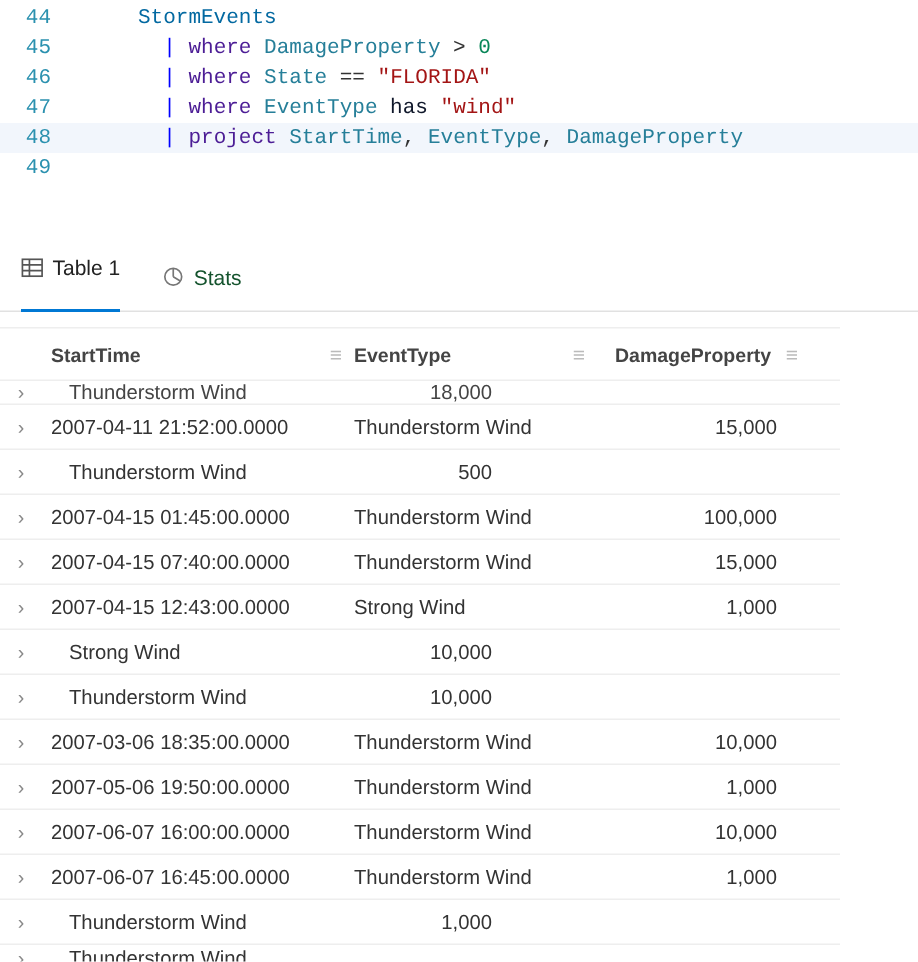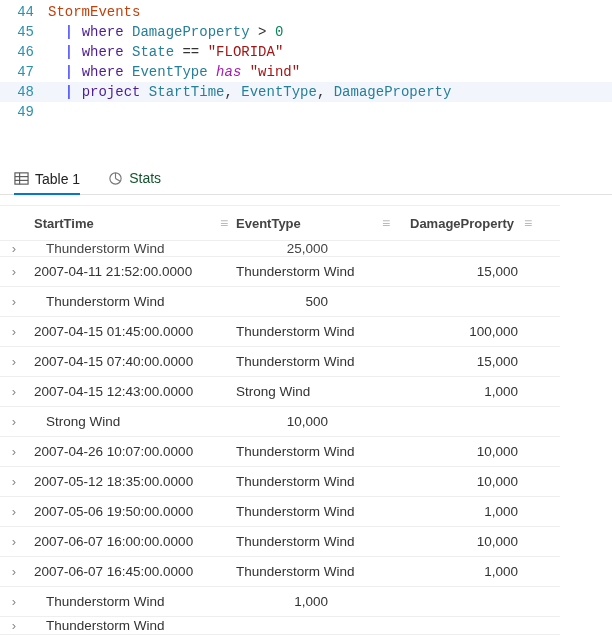--- a/index.html
+++ b/index.html
@@ -13,35 +13,35 @@
     overflow: hidden;
   }
   
   .editor {
     font-family: Consolas, "Courier New", monospace;
     font-size: 14px;
     line-height: 20px;
     padding: 2px 0 6px 0;
     white-space: pre;
   }
-  .editor-line { display: flex; }
+  .editor-line { display: flex; gap: 44px; }
   .gutter {
     width: 48px;
     text-align: right;
     padding-right: 14px;
     color: #2b91af;
     user-select: none;
     flex: 0 0 auto;
   }
   .code { flex: 1 1 auto; }
   .line-highlight { background: #f2f6fc; }
-  .tk-ident { color: #c2410c; }
+  .tk-ident { color: #0369a1; }
   .tk-pipe  { color: #0000ff; }
   .tk-kw    { color: #4c1d95; }
-  .tk-fn    { color: #a21caf; font-style: italic; }
+  .tk-fn    { color: #0f172a; }
   .tk-num   { color: #098658; }
   .tk-str   { color: #a31515; }
   .tk-op    { color: #333; }
   .tk-col   { color: #267f99; }
 
   
   .tabs {
     display: flex;
     align-items: center;
     gap: 28px;
@@ -50,21 +50,21 @@
     margin-top: 28px;
   }
   .tab {
     display: flex;
     align-items: center;
     gap: 6px;
     font-size: 14px;
     color: #14532d;
     cursor: pointer;
   }
-  .tab.active { color: #222; border-bottom: 2px solid #0078d4; padding-bottom: 6px; margin-bottom: -9px; }
+  .tab.active { color: #222; border-bottom: 2px solid #0078d4; padding-bottom: 20px; margin-bottom: -9px; }
   .tab-icon { width: 15px; height: 15px; display: inline-flex; }
 
   
   .table-wrap {
     width: 560px;
     overflow: hidden;
   }
   .thead, .trow {
     display: flex;
     align-items: center;
@@ -127,21 +127,21 @@
     <div class="cell-dmg" style="text-align:left;padding-left:18px;width:130px"><span>DamageProperty</span></div>
     <div class="col-menu"><span>≡</span></div>
   </div>
 
   <div class="tbody row-clip-top" id="tbody-top">
       <div class="trow">
         <div class="cell-exp">›</div>
         <div class="col-menu"></div>
         <div class="cell-type" style="width:150px">Thunderstorm Wind</div>
         <div class="col-menu"></div>
-        <div class="cell-dmg">25,000</div>
+        <div class="cell-dmg">18,000</div>
       </div>
     </div>
   <div class="tbody" id="tbody">
       <div class="trow">
         <div class="cell-exp">›</div>
         <div class="cell-start">2007-04-11 21:52:00.0000</div>
         <div class="col-menu"></div>
         <div class="cell-type" style="width:150px">Thunderstorm Wind</div>
         <div class="col-menu"></div>
         <div class="cell-dmg">15,000</div>
@@ -179,29 +179,28 @@
       </div>
       <div class="trow">
         <div class="cell-exp">›</div>
         <div class="col-menu"></div>
         <div class="cell-type" style="width:150px">Strong Wind</div>
         <div class="col-menu"></div>
         <div class="cell-dmg">10,000</div>
       </div>
       <div class="trow">
         <div class="cell-exp">›</div>
-        <div class="cell-start">2007-04-26 10:07:00.0000</div>
-        <div class="col-menu"></div>
-        <div class="cell-type" style="width:150px">Thunderstorm Wind</div>
-        <div class="col-menu"></div>
-        <div class="cell-dmg">10,000</div>
-      </div>
-      <div class="trow">
-        <div class="cell-exp">›</div>
-        <div class="cell-start">2007-05-12 18:35:00.0000</div>
+        <div class="col-menu"></div>
+        <div class="cell-type" style="width:150px">Thunderstorm Wind</div>
+        <div class="col-menu"></div>
+        <div class="cell-dmg">10,000</div>
+      </div>
+      <div class="trow">
+        <div class="cell-exp">›</div>
+        <div class="cell-start">2007-03-06 18:35:00.0000</div>
         <div class="col-menu"></div>
         <div class="cell-type" style="width:150px">Thunderstorm Wind</div>
         <div class="col-menu"></div>
         <div class="cell-dmg">10,000</div>
       </div>
       <div class="trow">
         <div class="cell-exp">›</div>
         <div class="cell-start">2007-05-06 19:50:00.0000</div>
         <div class="col-menu"></div>
         <div class="cell-type" style="width:150px">Thunderstorm Wind</div>

